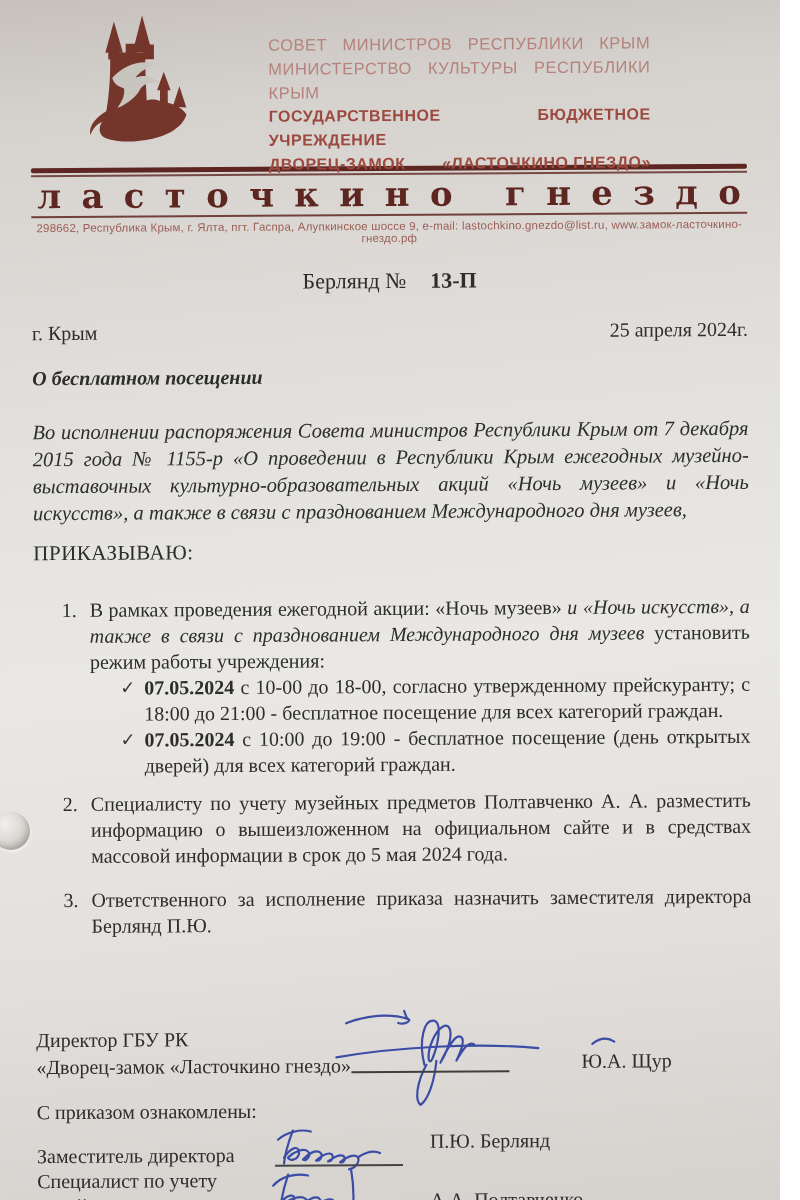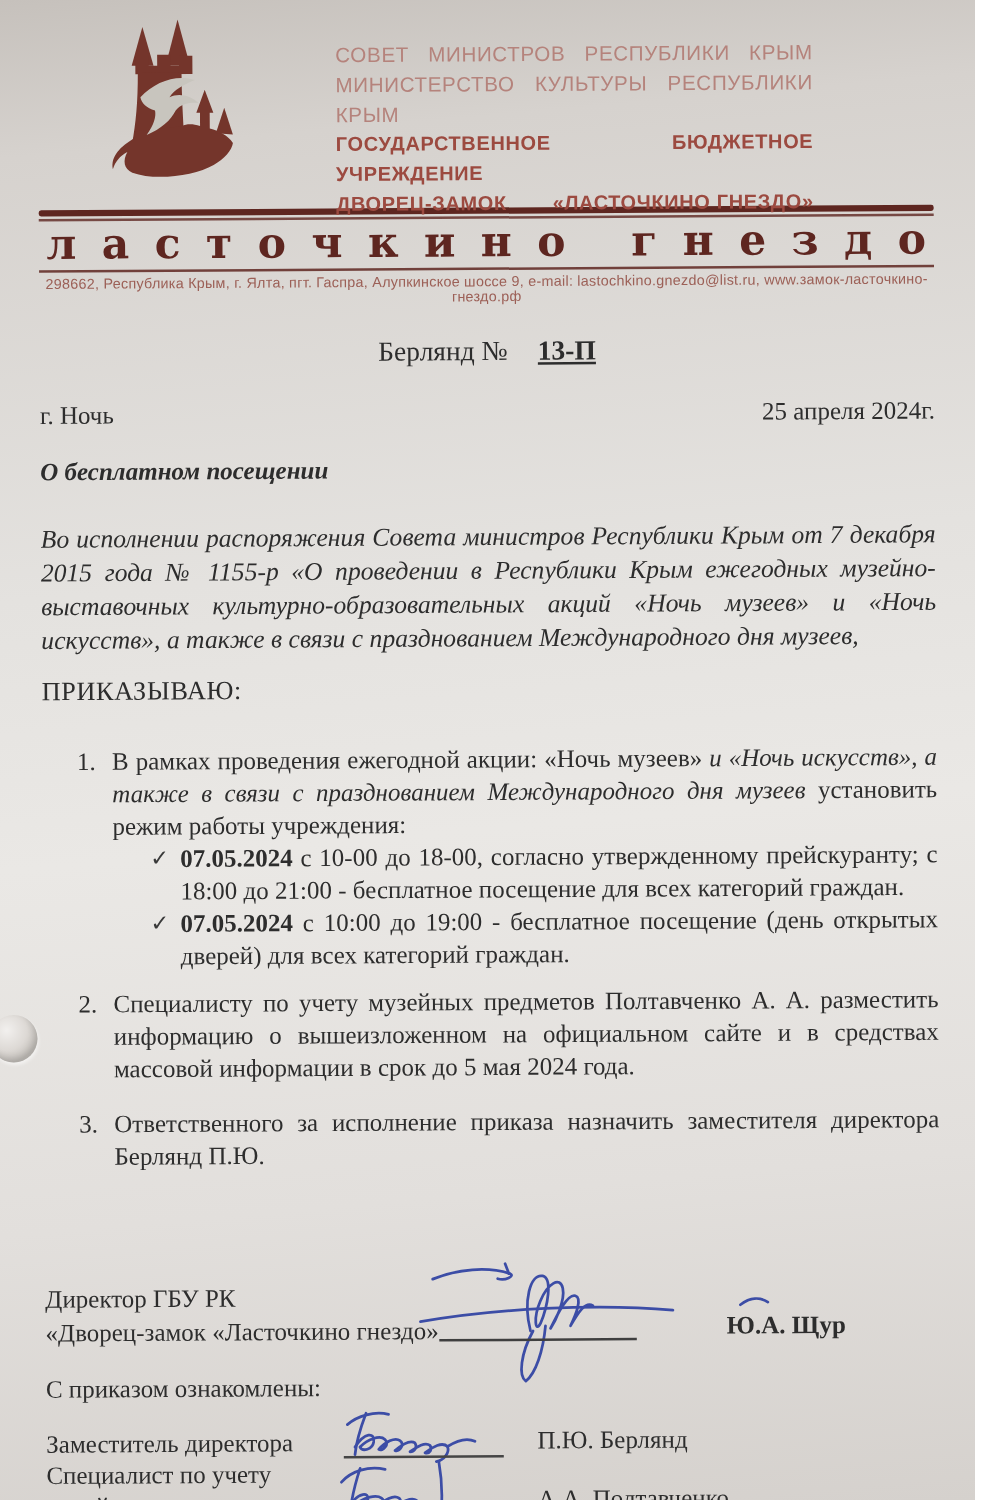--- a/index.html
+++ b/index.html
@@ -37,41 +37,41 @@
     font-size:34px;line-height:36px;color:var(--accent_dark,#5e2620);
   }
   .rule-thin2{height:2px;background:var(--accent_dark,#5e2620);margin-top:2px;opacity:.85;}
   .address{
     margin-top:4px;text-align:center;
     font-family:"Liberation Sans",sans-serif;
     font-size:11.5px;letter-spacing:0.2px;color:var(--address_color,#9c6057);
   }
   
   .title{margin-top:24px;text-align:center;font-size:22px;}
-  .title b{margin-left:24px;text-decoration:underline;}
+  .title b{margin-left:24px;}
   .city-row{margin-top:26px;display:flex;justify-content:space-between;font-size:20px;}
   .subject{margin-top:22px;font-size:20px;font-weight:bold;font-style:italic;}
   .preamble{margin-top:29px;font-size:20.5px;line-height:27px;font-style:italic;text-align:justify;}
   .resolve{margin-top:14px;font-size:21px;letter-spacing:0.5px;}
   .item{position:relative;margin-top:31px;padding-left:56px;font-size:20px;line-height:26px;text-align:justify;}
   .item.tight{margin-top:12px;}
   .item.mid{margin-top:18px;}
   .item .num{position:absolute;left:28px;top:0;}
   .it{font-style:italic;}
   .check{position:relative;padding-left:54px;text-align:justify;}
   .check .mark{position:absolute;left:30px;top:0;font-family:"DejaVu Sans",sans-serif;font-size:18px;color:#3a3a3a;}
   
   .sig-area{position:relative;margin-top:88px;height:210px;font-size:20px;}
   .sig-label{position:absolute;left:0;top:0;line-height:27px;}
   .dir-underline{position:absolute;left:315px;top:46px;width:158px;height:2px;background:#3f3f3f;}
-  .dir-name{position:absolute;left:545px;top:26px;font-weight:bold;}
+  .dir-name{position:absolute;left:545px;top:26px;}
   .ack{position:absolute;left:0;top:74px;}
   .row1-role{position:absolute;left:0;top:118px;}
   .row1-underline{position:absolute;left:238px;top:139px;width:128px;height:1.5px;background:#454545;}
-  .row1-name{position:absolute;left:393px;top:117px;}
+  .row1-name{position:absolute;left:393px;top:105px;}
   .row2-role{position:absolute;left:0;top:142px;line-height:25px;}
   .row2-name{position:absolute;left:393px;top:164px;}
   .sig-svg{position:absolute;pointer-events:none;}
   .sig-dir{left:250px;top:-24px;}
   .sig-r1{left:233px;top:96px;}
   .sig-r2{left:230px;top:138px;}
   
   .punch{
     position:absolute;left:-8px;top:812px;width:38px;height:38px;border-radius:50%;
     background:radial-gradient(circle at 35% 32%,#f2f0ee 0%,#ddd9d5 45%,#c3bfba 72%,#d4d0cb 100%);
@@ -133,21 +133,21 @@
         <span>о</span>
       </div>
     <div class="rule-thin2"></div>
     <div class="address">298662, Республика Крым, г. Ялта, пгт. Гаспра, Алупкинское шоссе 9, e-mail: lastochkino.gnezdo@list.ru, www.замок-ласточкино-гнездо.рф</div>
 
     <div class="title">
       <span>Берлянд №</span><b>13-П</b>
     </div>
 
     <div class="city-row">
-      <span>г. Ночь</span>
+      <span>г. Крым</span>
       <span>25 апреля 2024г.</span>
     </div>
 
     <div class="subject">О бесплатном посещении</div>
 
     <div class="preamble">Во исполнении распоряжения Совета министров Республики Крым от 7 декабря 2015 года № 1155-р «О проведении в Республики Крым ежегодных музейно-выставочных культурно-образовательных акций «Ночь музеев» и «Ночь искусств», а также в связи с празднованием Международного дня музеев,</div>
 
     <div class="resolve">ПРИКАЗЫВАЮ:</div>
 
     <div class="item">

